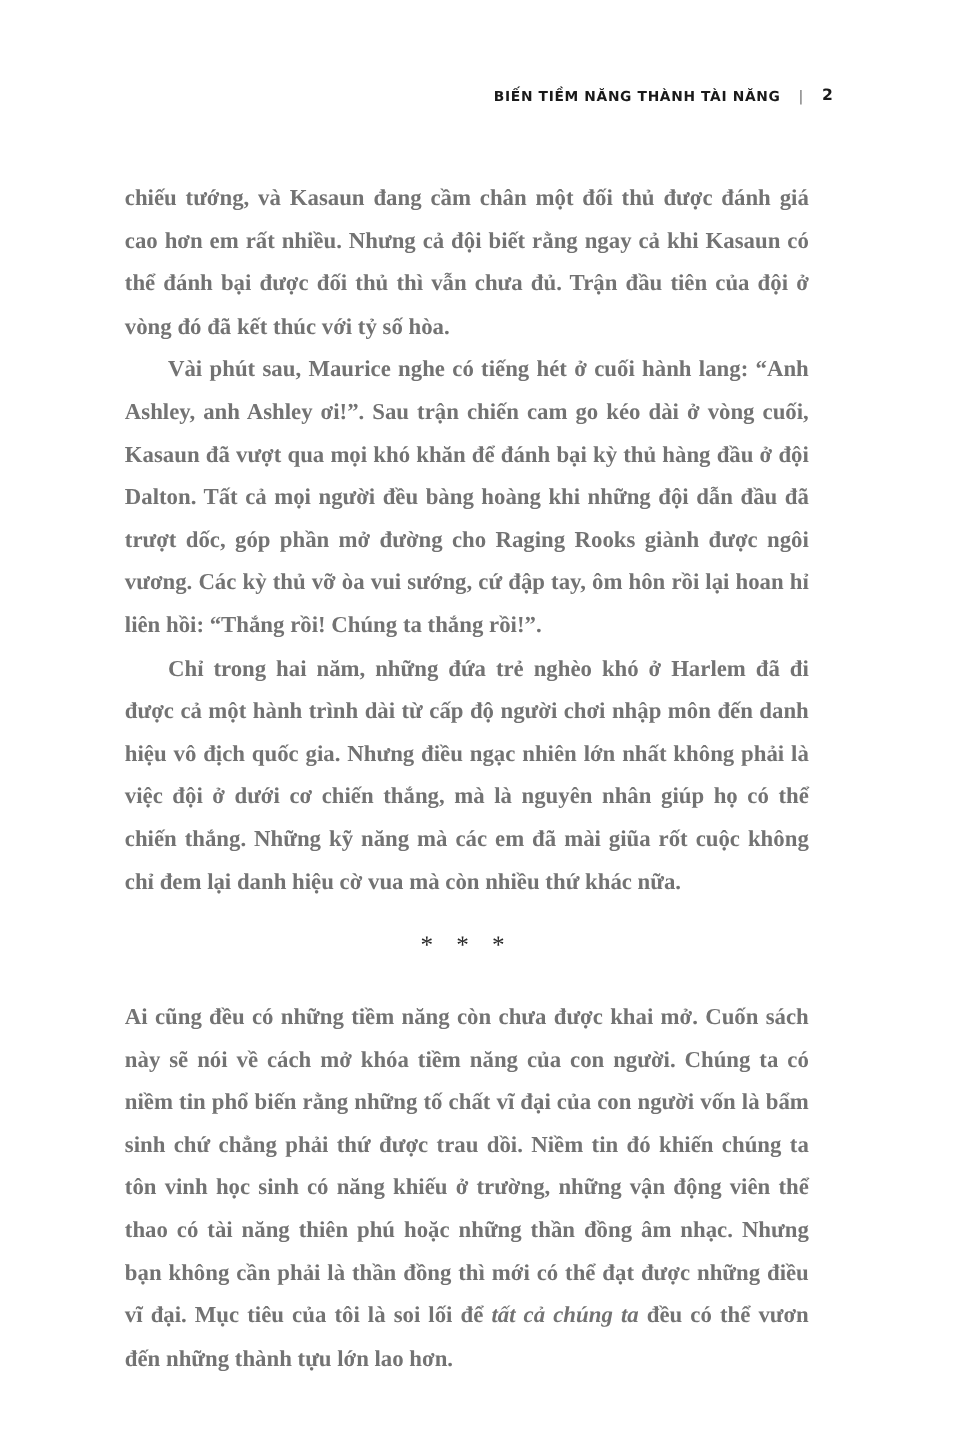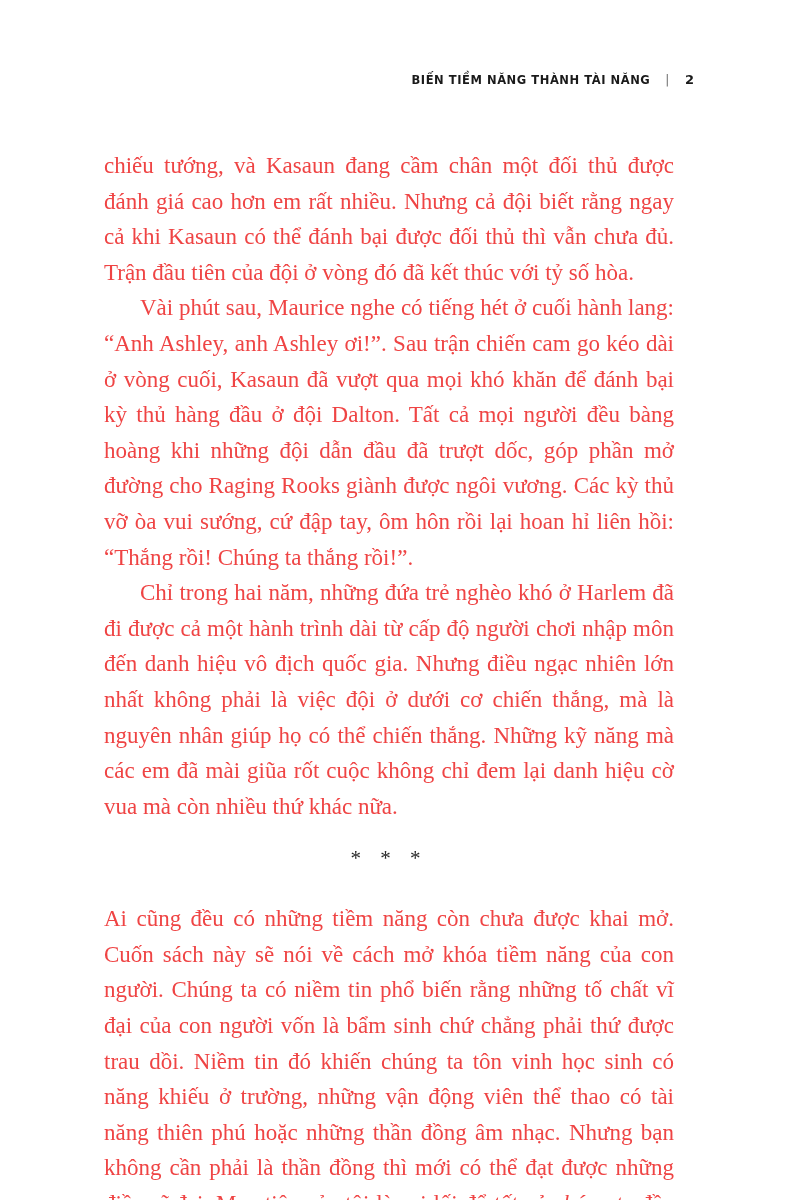--- a/index.html
+++ b/index.html
@@ -51,26 +51,27 @@
     letter-spacing: 0;
   }
   .body-block {
     position: absolute;
     left: 104px;
     top: 148px;
     width: 570px;
   }
   p.para {
     margin: 0;
-    font-size: 23px;
+    font-size: 19px;
     line-height: 35.6px;
     text-align: justify;
     text-justify: inter-word;
-    color: #ef4444;
+    color: #737373;
     hyphens: none;
+    font-weight: bold;
   }
   p.para.indent {
     text-indent: 36px;
   }
   p.para + p.para {
     margin-top: 0;
   }
   .divider {
     text-align: center;
     font-size: 21px;

